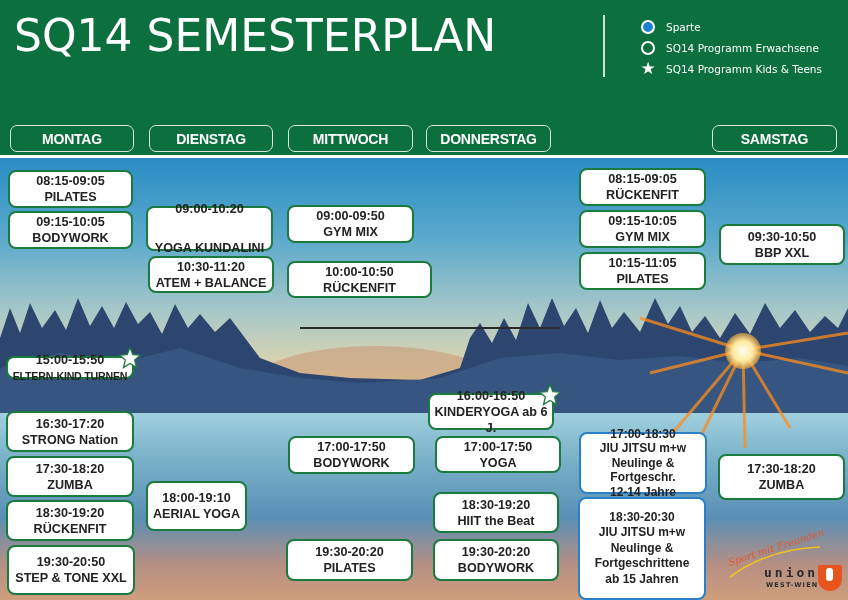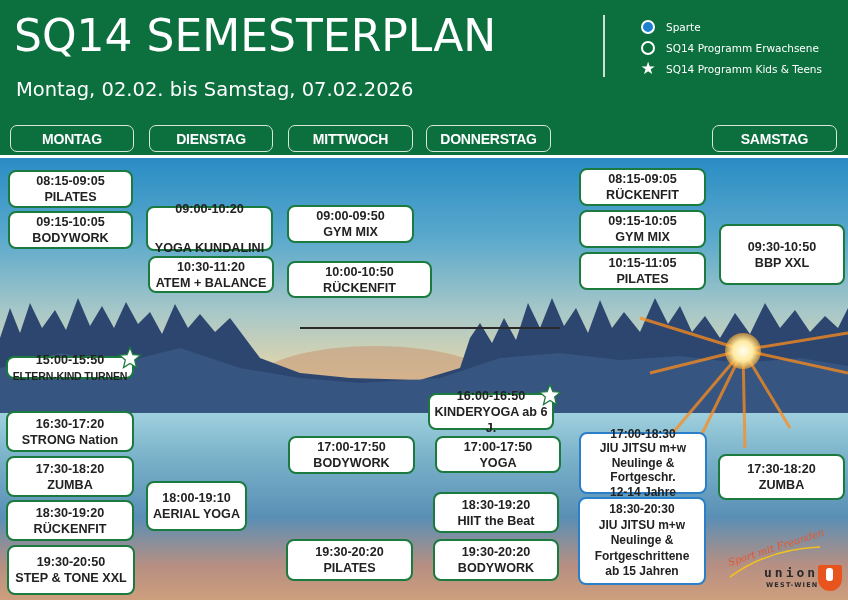--- a/index.html
+++ b/index.html
@@ -40,21 +40,20 @@
   .logo-union { position: absolute; left: 36px; top: 30px; color: #2a2a2a; font-family: "DejaVu Sans Mono", monospace; font-weight: bold; font-size: 13px; letter-spacing: 3px; }
   .logo-sub { position: absolute; left: 38px; top: 46px; color: #2a2a2a; font-family: "DejaVu Sans", sans-serif; font-weight: bold; font-size: 6.5px; letter-spacing: 1.2px; }
   .logo-badge { position: absolute; left: 90px; top: 30px; width: 24px; height: 26px; background: #e8541e; border-radius: 2px 2px 12px 12px; }
   .logo-badge::after { content: ""; position: absolute; left: 8px; top: 3px; width: 7px; height: 13px; background: #fff; border-radius: 3px; }
 </style>
 </head>
 <body>
 
 <div class="header">
   <div class="title">SQ14 SEMESTERPLAN</div>
-  <div class="subtitle">Montag, 02.02. bis Samstag, 07.02.2026</div>
   <div class="vdivider"></div>
   <div class="legend">
     <div class="legend-row">
       <span class="sym">
           <span class="dot-blue"></span>
         </span>
       <span>Sparte</span>
     </div>
     <div class="legend-row">
       <span class="sym">
@@ -195,29 +194,29 @@
 <div class="card" style="left:579px;top:252px;width:127px;height:38px;">
   <span>10:15-11:05</span>
   <span>PILATES</span>
 </div>
 <div class="card blue" style="left:579px;top:432px;width:128px;height:62px;line-height:14.5px;font-size:12px;">
   <span>17:00-18:30</span>
   <span>JIU JITSU m+w</span>
   <span>Neulinge &amp; Fortgeschr.</span>
   <span>12-14 Jahre</span>
 </div>
-<div class="card blue" style="left:578px;top:497px;width:128px;height:88px;line-height:15.5px;font-size:12px;">
+<div class="card blue" style="left:578px;top:497px;width:128px;height:103px;line-height:15.5px;font-size:12px;">
   <span>18:30-20:30</span>
   <span>JIU JITSU m+w</span>
   <span>Neulinge &amp;</span>
   <span>Fortgeschrittene</span>
   <span>ab 15 Jahren</span>
 </div>
 
-<div class="card" style="left:719px;top:224px;width:126px;height:61px;">
+<div class="card" style="left:719px;top:224px;width:126px;height:41px;">
   <span>09:30-10:50</span>
   <span>BBP XXL</span>
 </div>
 <div class="card" style="left:718px;top:454px;width:127px;height:46px;">
   <span>17:30-18:20</span>
   <span>ZUMBA</span>
 </div>
 
 <div class="logo">
   <svg style="position:absolute;left:0;top:8px;" width="100" height="36" viewBox="0 0 100 36">

